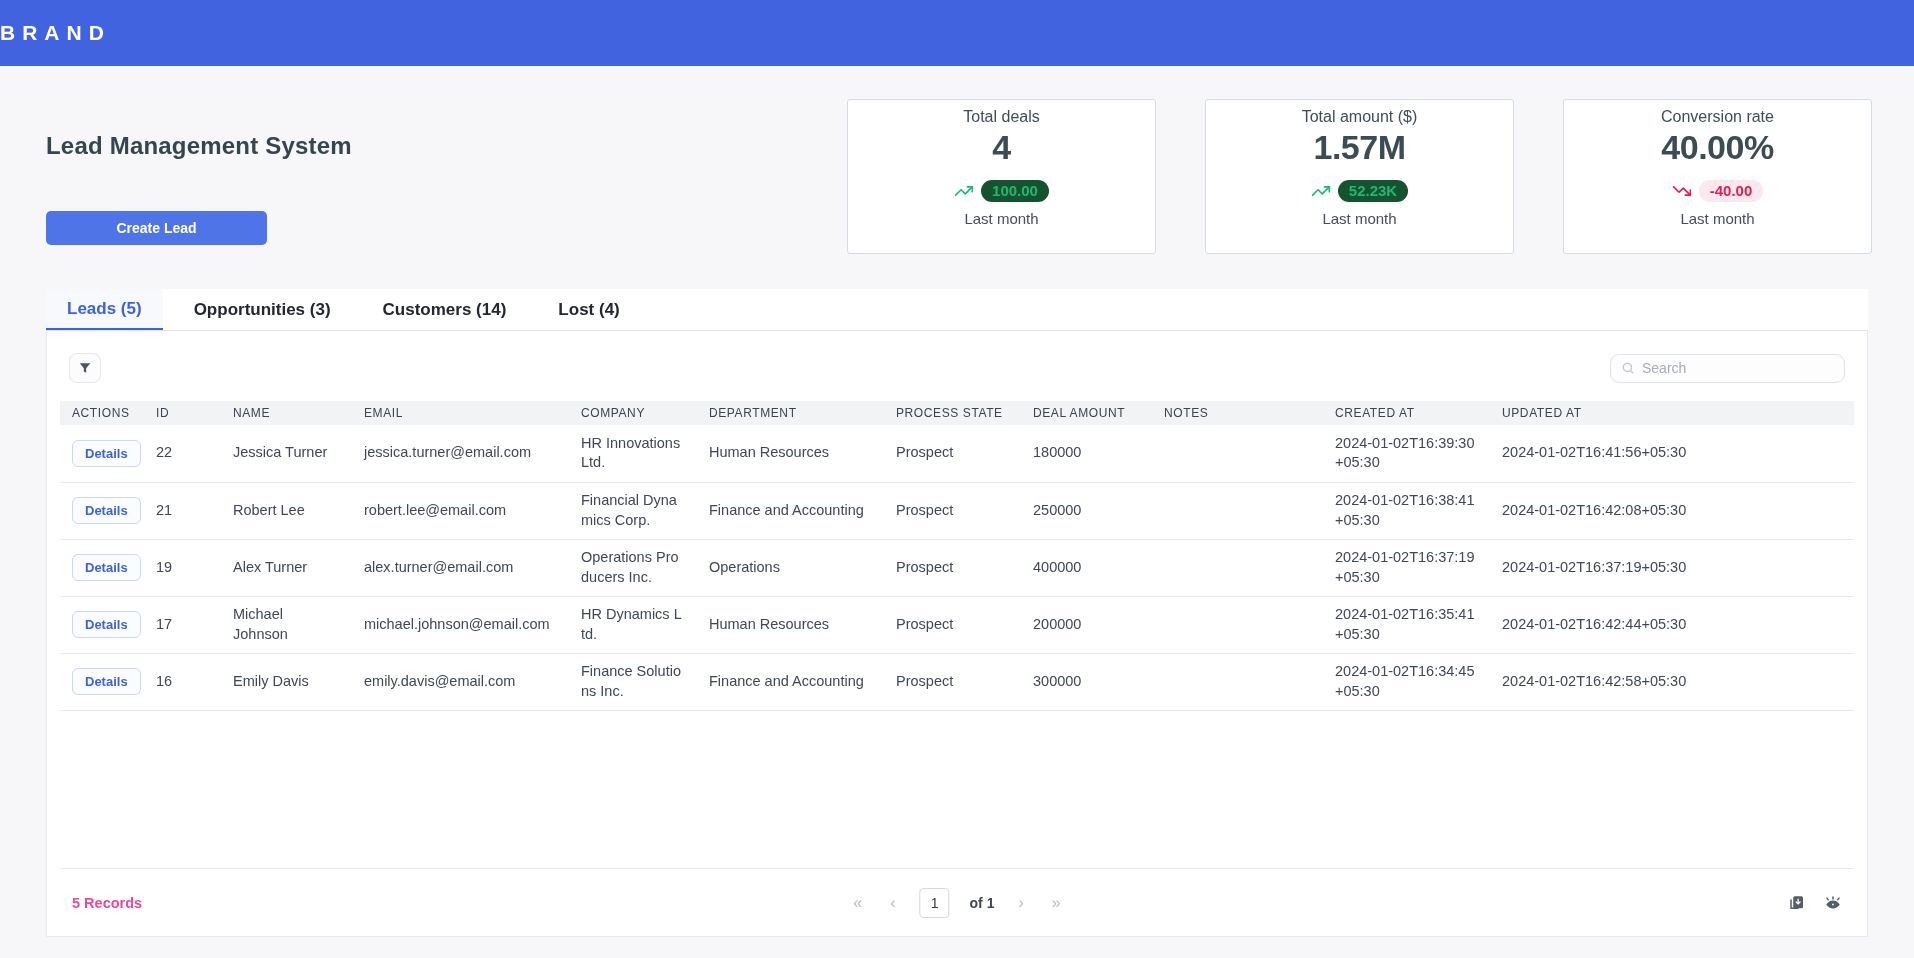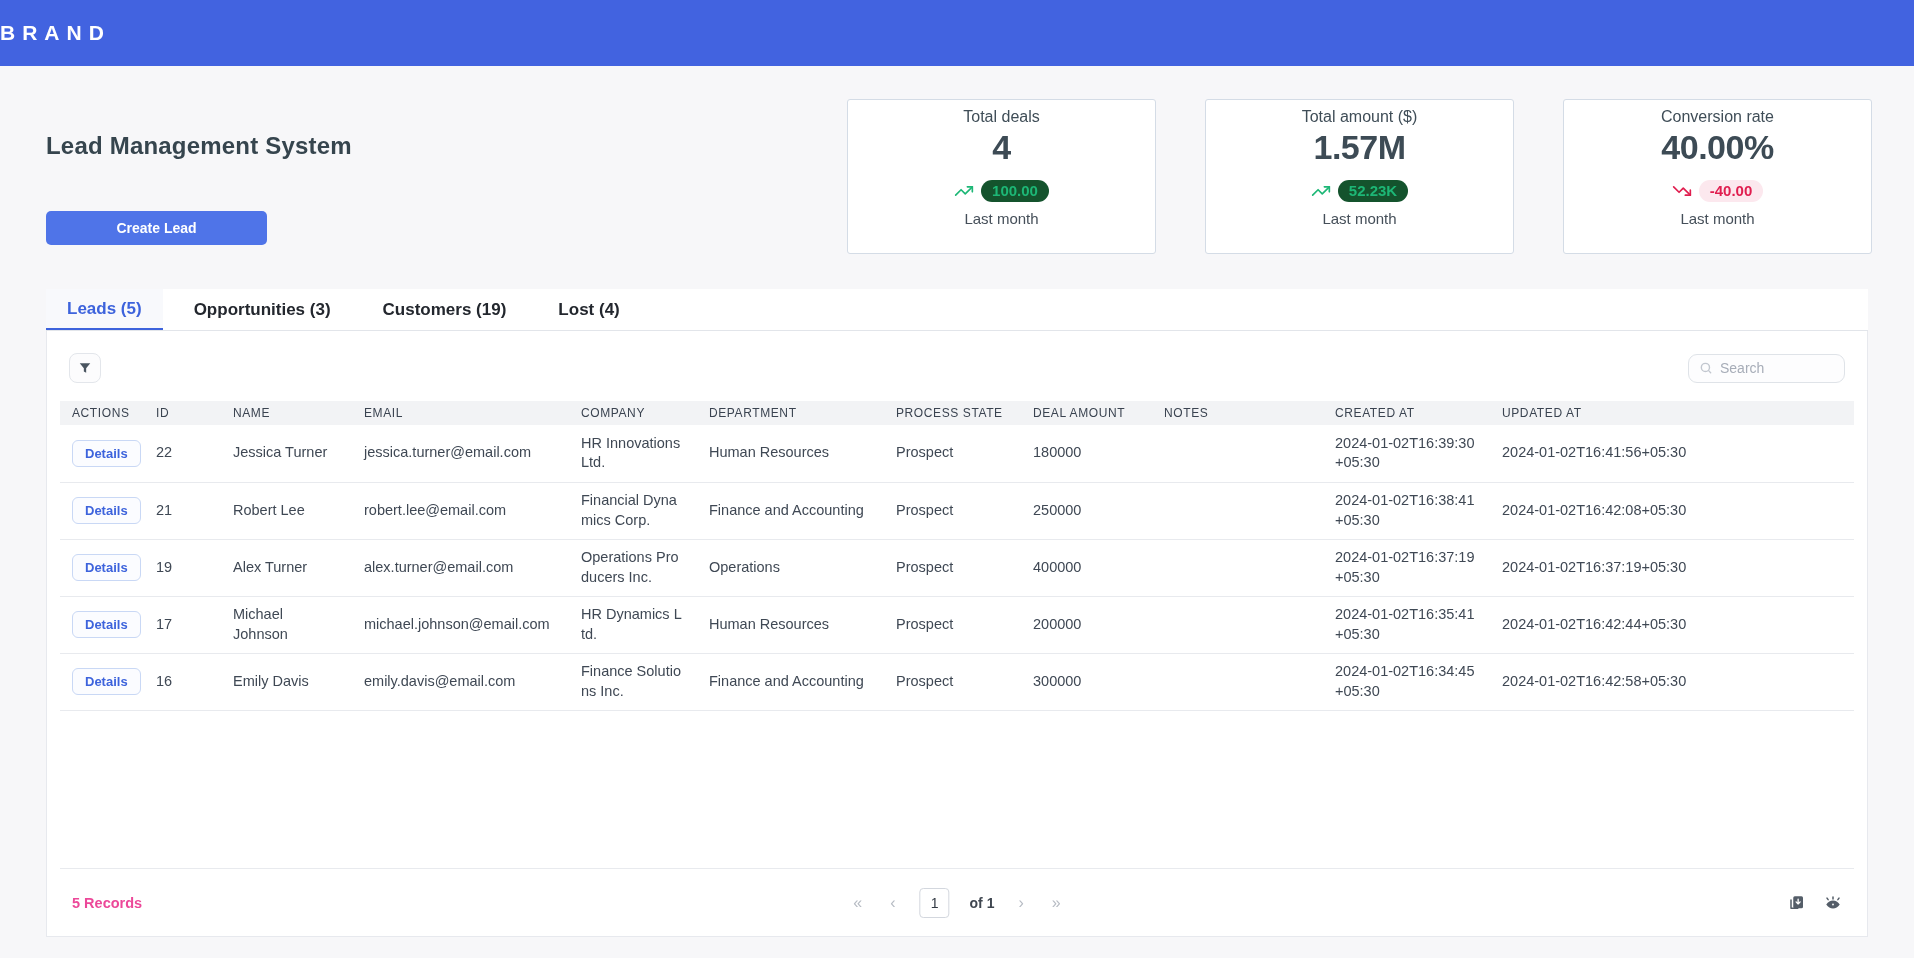--- a/index.html
+++ b/index.html
@@ -71,21 +71,21 @@
   .toolbar {
     position:absolute; left:22px; right:22px; top:22px; height:30px;
     display:flex; align-items:center; justify-content:space-between;
   }
   .filter-btn {
     width:32px; height:30px; border:1px solid #e3e6eb; border-radius:8px;
     background:#fcfcfd; display:flex; align-items:center; justify-content:center;
     cursor:pointer;
   }
   .search-box {
-    width:157px; height:29px; border:1px solid #dfe3e8; border-radius:9px;
+    width:235px; height:29px; border:1px solid #dfe3e8; border-radius:9px;
     background:#fdfdfe; display:flex; align-items:center; padding:0 10px; gap:7px;
   }
   .search-box input {
     border:none; outline:none; background:transparent; font-size:14px;
     font-family:inherit; color:#3b4754; width:100%;
   }
   .search-box input::placeholder { color:#a7adb8; }
   
   .table-wrap { position:absolute; left:13px; right:13px; top:70px; }
   table { border-collapse:collapse; table-layout:fixed; width:1794px; }
@@ -183,21 +183,21 @@
       </span>
       <span class="trend-pill">-40.00</span>
     </div>
     <div class="stat-period">Last month</div>
   </div>
 </div>
 
 <div class="tabs">
   <button class="tab active">Leads (5)</button>
   <button class="tab">Opportunities (3)</button>
-  <button class="tab">Customers (19)</button>
+  <button class="tab">Customers (14)</button>
   <button class="tab">Lost (4)</button>
 </div>
 
 <div class="card">
 
   <div class="toolbar">
     <button class="filter-btn">
       <span style="display:flex;">
         <svg width="14" height="14" viewBox="0 0 24 24" fill="#4a5560">
             <path d="M3 4h18l-7 8.5V20l-4-2v-5.5L3 4z"></path>

